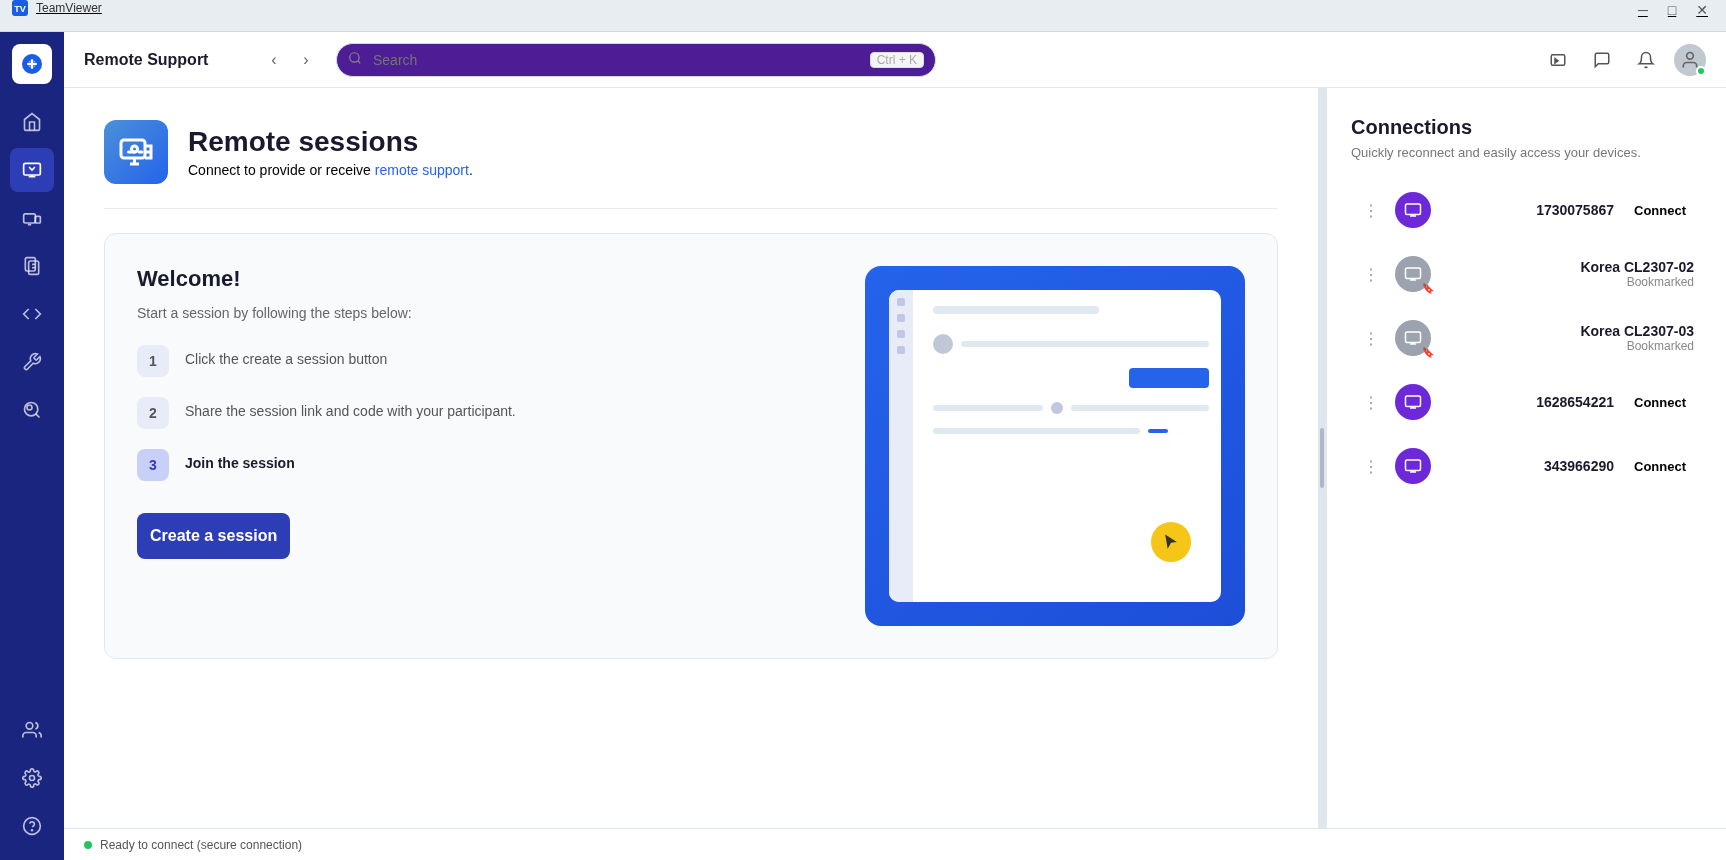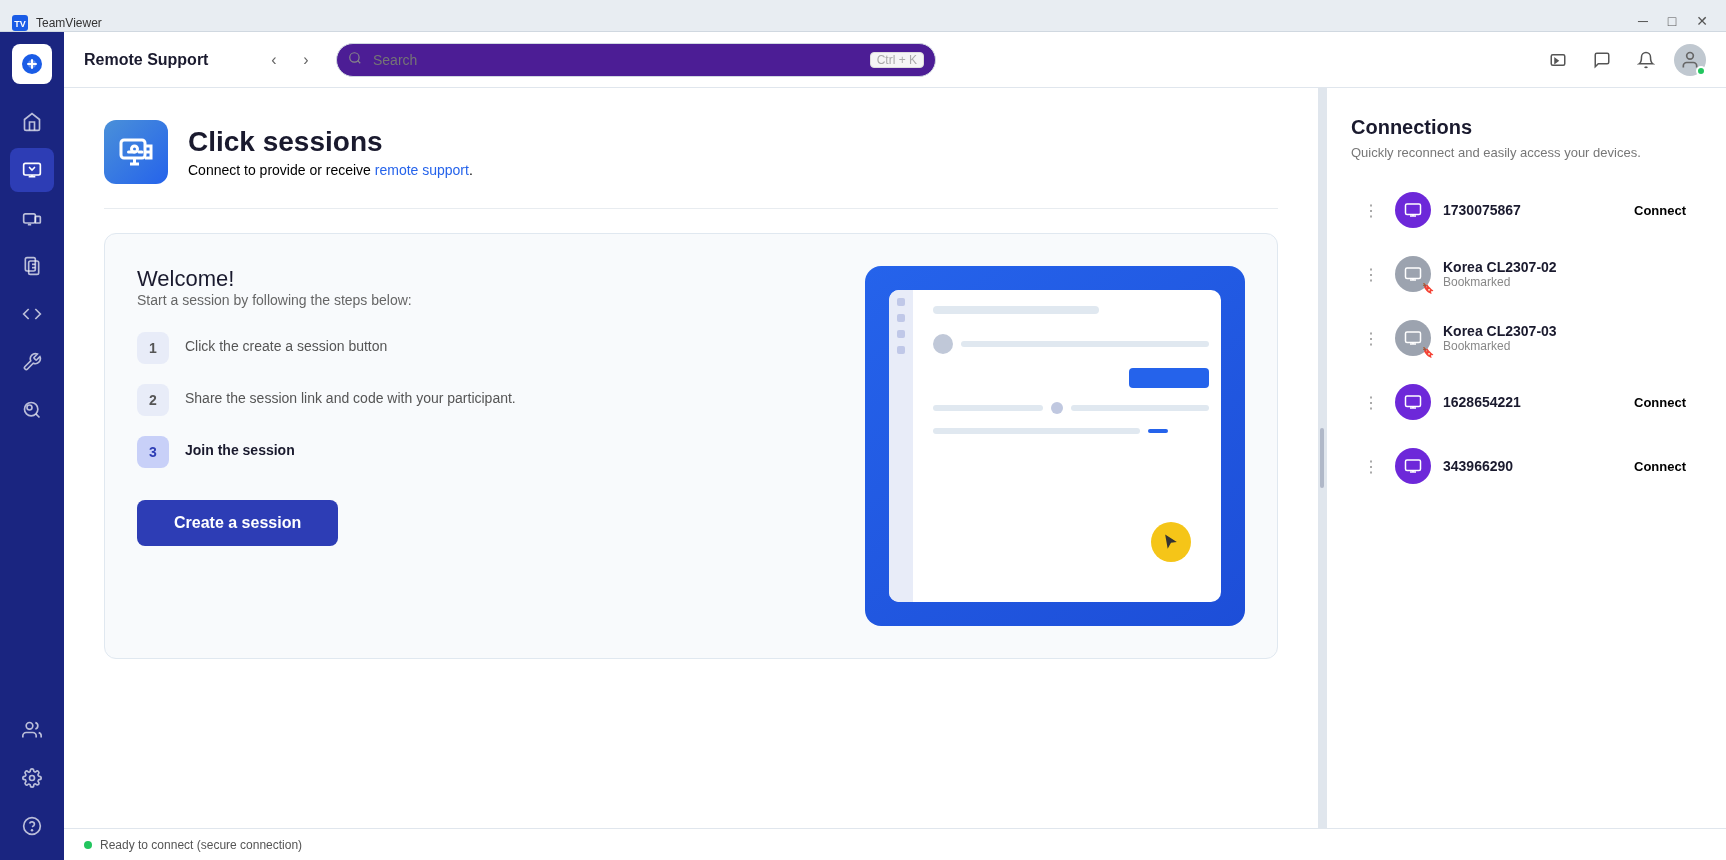--- a/index.html
+++ b/index.html
@@ -1,22 +1,23 @@
 <!DOCTYPE html>
 <html><head>
   <meta charset="utf-8">
   <style>
     * { box-sizing: border-box; margin: 0; padding: 0; }
     body { font-family: 'Segoe UI', Arial, sans-serif; background: #f0f4f8; width: 1726px; height: 860px; overflow: hidden; }
 
     
     .titlebar {
-      display: flex; align-items: flex-end; justify-content: space-between;
+      display: flex; align-items: flex-start; justify-content: space-between;
       background: #e8edf2; height: 32px; padding: 0 12px;
       border-bottom: 1px solid #d0d8e0;
+      text-decoration: underline;
     }
     .titlebar-left { display: flex; align-items: center; gap: 8px; }
     .titlebar-logo { width: 16px; height: 16px; }
     .titlebar-title { font-size: 12px; color: #333; }
     .titlebar-controls { display: flex; gap: 8px; }
     .titlebar-btn { background: none; border: none; cursor: pointer; font-size: 14px; color: #555; padding: 2px 6px; }
 
     
     .app-container { display: flex; height: calc(860px - 32px); }
 
@@ -102,35 +103,35 @@
     .page-header-text h1 { font-size: 28px; font-weight: 700; color: #1a1a2e; }
     .page-header-text p { font-size: 14px; color: #666; margin-top: 4px; }
     .page-header-text p span { color: #000000; }
 
     
     .welcome-card {
       background: #f8fafc; border: 1px solid #e0e8f0; border-radius: 12px;
       padding: 32px; display: flex; gap: 40px; align-items: flex-start;
     }
     .welcome-left { flex: 1; }
-    .welcome-left h2 { font-size: 22px; font-weight: 400; color: #1a1a2e; margin-bottom: 0; }
+    .welcome-left h2 { font-size: 22px; font-weight: 700; color: #1a1a2e; margin-bottom: 13px; }
     .welcome-left p { font-size: 14px; color: #666; margin-bottom: 24px; }
     .steps { display: flex; flex-direction: column; gap: 20px; margin-bottom: 32px; }
     .step { display: flex; align-items: flex-start; gap: 16px; }
     .step-num {
       width: 32px; height: 32px; border-radius: 8px; background: #e8ecf8;
       display: flex; align-items: center; justify-content: center;
       font-size: 14px; font-weight: 600; color: #555; flex-shrink: 0;
     }
     .step-num.active { background: #c8d0f8; color: #2d3db5; }
     .step-text { font-size: 14px; color: #555; padding-top: 6px; }
     .step-text.bold { font-weight: 700; color: #1a1a2e; }
     .create-btn {
       background: #2d3db5; color: white; border: none; border-radius: 8px;
-      padding: 14px 37px; font-size: 16px; font-weight: 600; cursor: pointer;
+      padding: 14px 13px; font-size: 16px; font-weight: 600; cursor: pointer;
       transition: background 0.2s;
     }
 
     
     .illustration {
       width: 380px; height: 360px; background: linear-gradient(145deg, #2563eb, #1d4ed8);
       border-radius: 16px; flex-shrink: 0; overflow: hidden; position: relative;
     }
     .illus-inner {
       margin: 24px; background: white; border-radius: 10px; height: calc(100% - 48px);
@@ -188,21 +189,21 @@
     .conn-icon {
       width: 36px; height: 36px; border-radius: 50%;
       display: flex; align-items: center; justify-content: center; flex-shrink: 0;
     }
     .conn-icon.purple { background: #6d28d9; }
     .conn-icon.gray { background: #9ca3af; position: relative; }
     .conn-icon svg { width: 18px; height: 18px; color: white; }
     .conn-icon.gray::after {
       content: '🔖'; position: absolute; bottom: -2px; right: -4px; font-size: 10px;
     }
-    .conn-info { flex: 1; }
+    .conn-info { flex: 1; text-align: right; }
     .conn-name { font-size: 14px; font-weight: 600; color: #1a1a2e; }
     .conn-sub { font-size: 12px; color: #888; }
     .connect-btn {
       background: none; border: none; color: #000000; font-size: 13px; font-weight: 600;
       cursor: pointer; padding: 4px 8px; border-radius: 4px;
     }
   </style>
 </head>
 <body>
 
@@ -358,21 +359,21 @@
               <rect x="2" y="4" width="16" height="12" rx="2"></rect>
               <path d="M8 20h6M11 16v4"></path>
               <path d="M18 8h4v8h-4"></path>
               <path d="M18 12h4"></path>
               <circle cx="11" cy="10" r="2"></circle>
               <path d="M7 12l4 0" stroke-linecap="round"></path>
               <path d="M14 12l2 0" stroke-linecap="round"></path>
             </svg>
           </div>
           <div class="page-header-text">
-            <h1>Click sessions</h1>
+            <h1>Remote sessions</h1>
             <p>
               <span>Connect to provide or receive </span><span style="color:#2563eb">remote support</span><span>.</span>
             </p>
           </div>
         </div>
 
         <div class="welcome-card">
           <div class="welcome-left">
             <h2>Welcome!</h2>
             <p>Start a session by following the steps below:</p>

